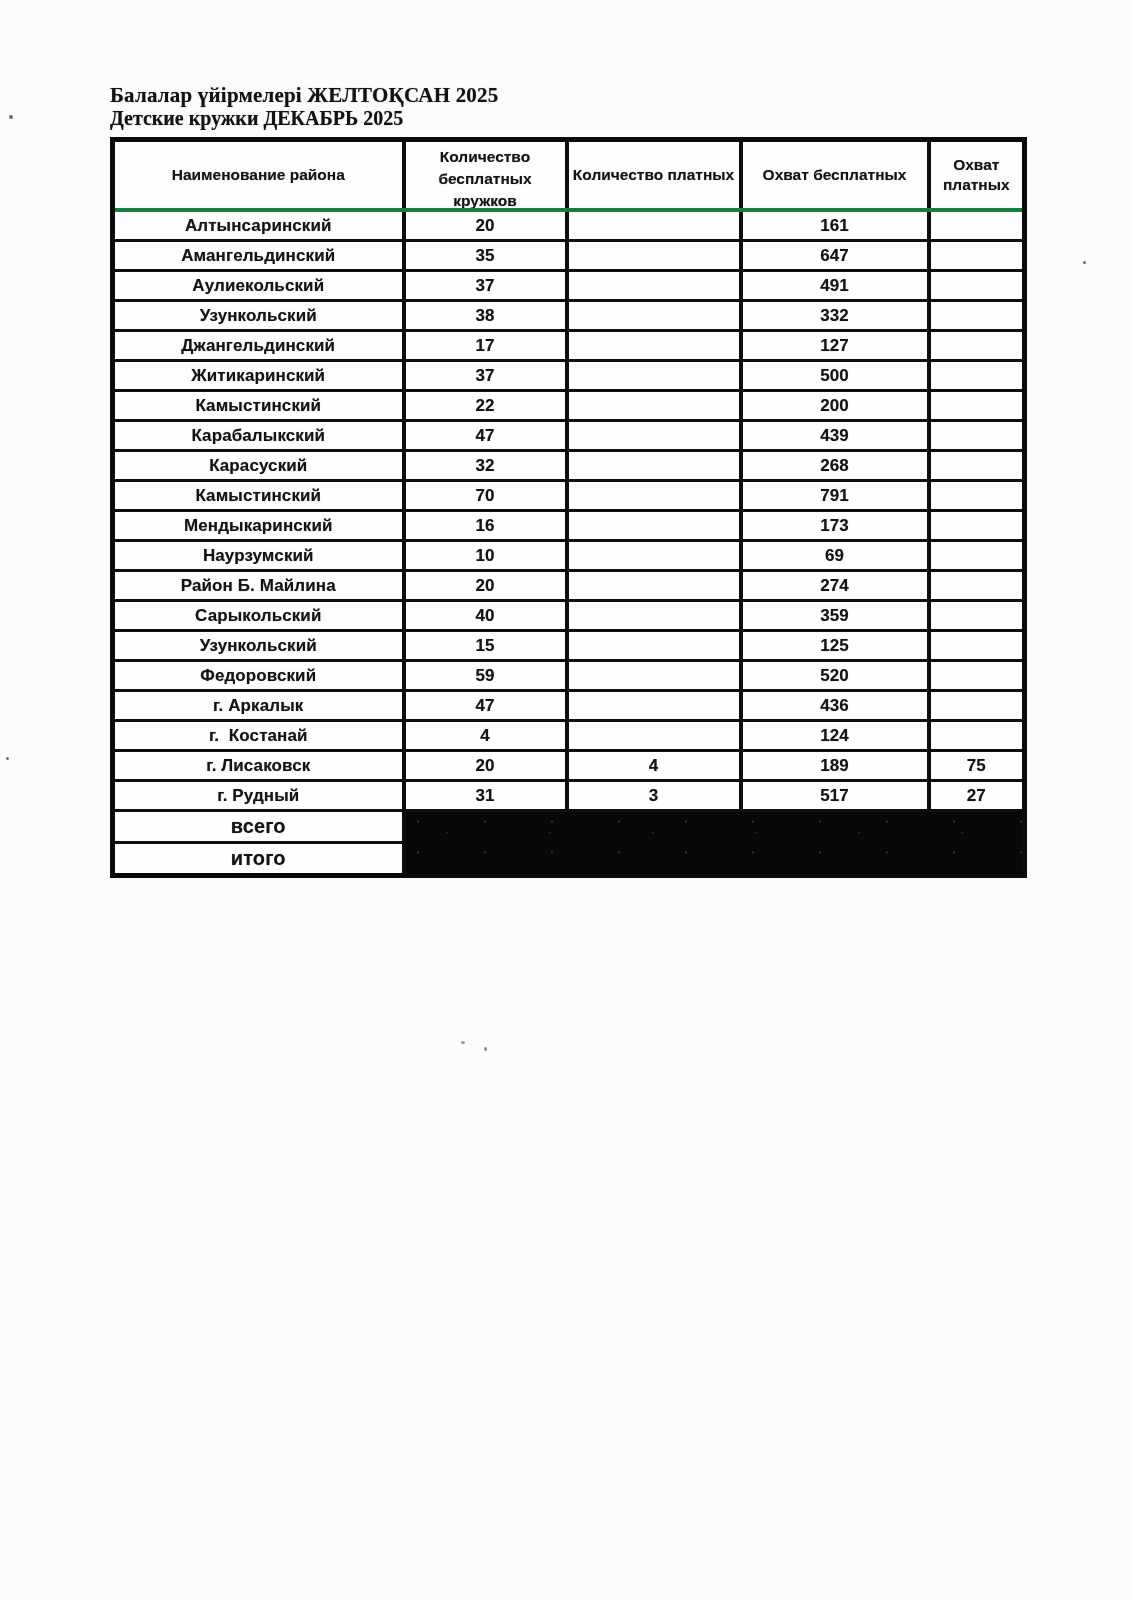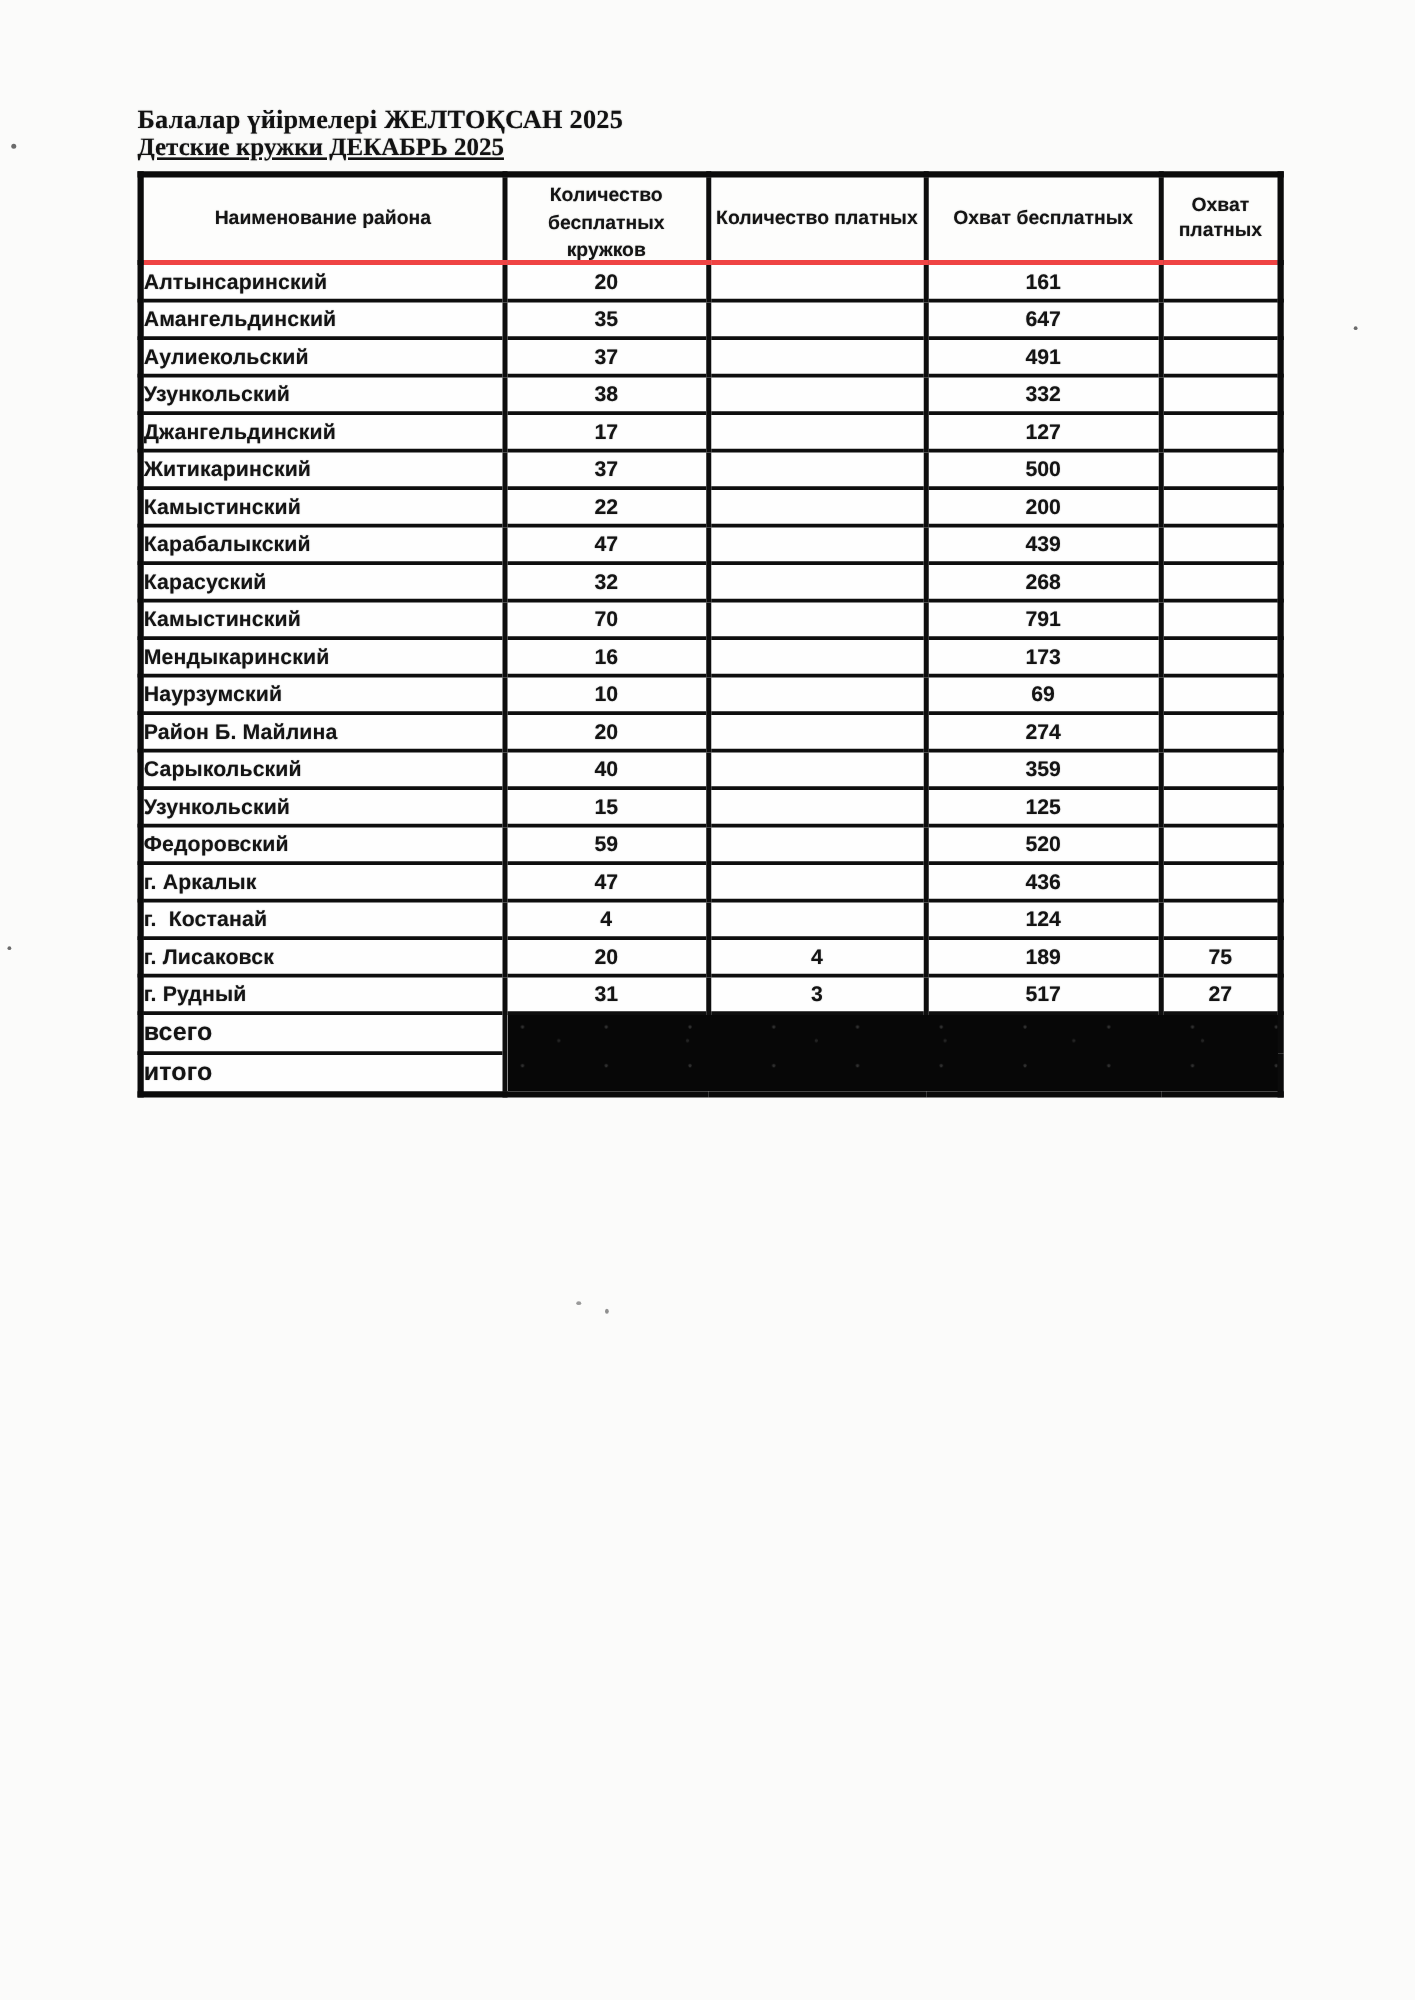--- a/index.html
+++ b/index.html
@@ -23,21 +23,20 @@
     top: 84px;
     font-family: "Liberation Serif", serif;
     font-weight: bold;
     color: #121212;
     line-height: 23px;
     text-shadow: 0 0 1px rgba(0,0,0,0.45);
   }
   .title-kk { font-size: 21px; letter-spacing: 0.2px; }
   .title-ru {
     font-size: 20px;
-    text-decoration: underline;
     text-decoration-thickness: 2px;
     text-underline-offset: 2px;
   }
   table.districts {
     position: absolute;
     left: 110px;
     top: 137px;
     width: 912px;
     border-collapse: collapse;
     table-layout: fixed;
@@ -45,21 +44,21 @@
     color: #141414;
   }
   table.districts th,
   table.districts td {
     border: 3px solid #0e0e0e;
     padding: 0;
     overflow: hidden;
     text-shadow: 0 0 1px rgba(0,0,0,0.4);
   }
   table.districts { border: 5px solid #0b0b0b; }
-  table.districts thead th { border-bottom: 4px solid #ef4444; }
+  table.districts thead th { border-bottom: 4px solid #15803d; }
   table.districts th { border-left-width: 4px; border-right-width: 4px; }
   table.districts td { border-left-width: 4px; border-right-width: 4px; }
 
   thead th {
     height: 66px;
     font-size: 15.5px;
     font-weight: bold;
     text-align: center;
     vertical-align: middle;
     line-height: 20px;
@@ -73,21 +72,21 @@
     box-sizing: border-box;
   }
   tbody td {
     height: 27px;
     font-size: 17px;
     font-weight: bold;
     line-height: 25px;
     white-space: pre;
   }
   td.cell-name {
-    text-align: left;
+    text-align: center;
     padding-left: 6px;
     letter-spacing: 0.1px;
   }
   td.cell-num { text-align: center; }
   tr.footer-row td {
     height: 29px;
     font-size: 20px;
     font-weight: bold;
   }
   td.redacted {

